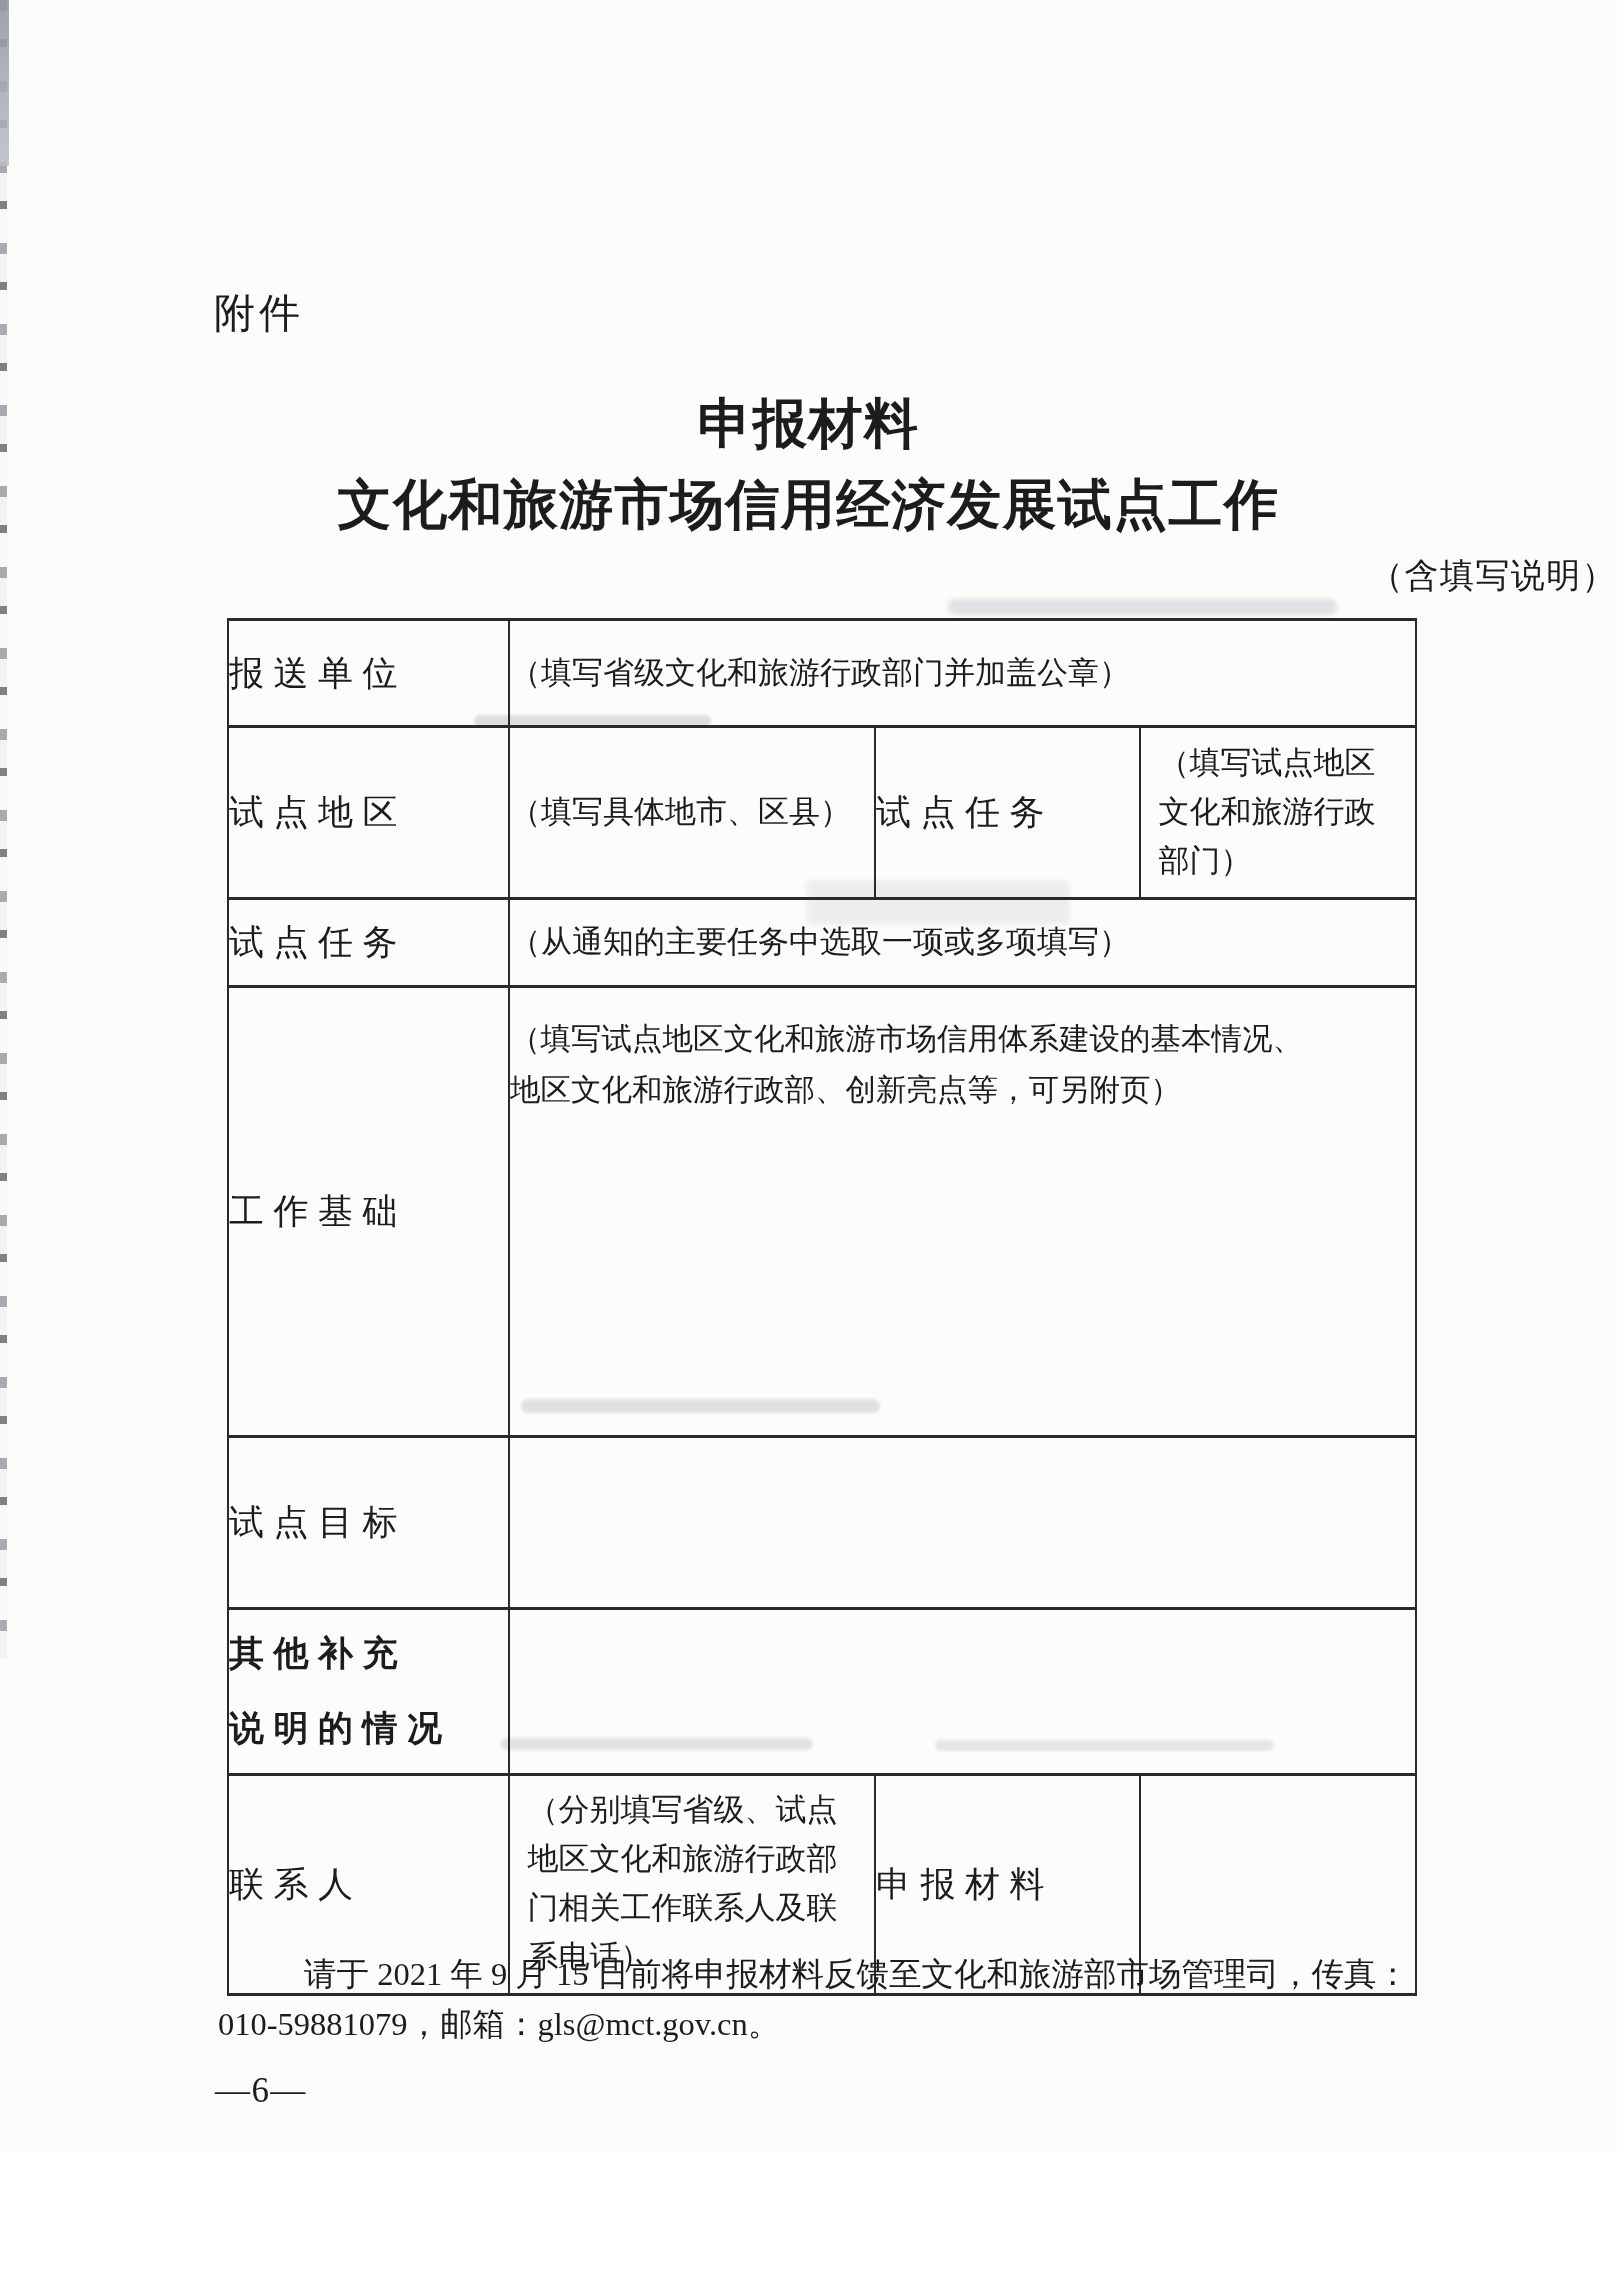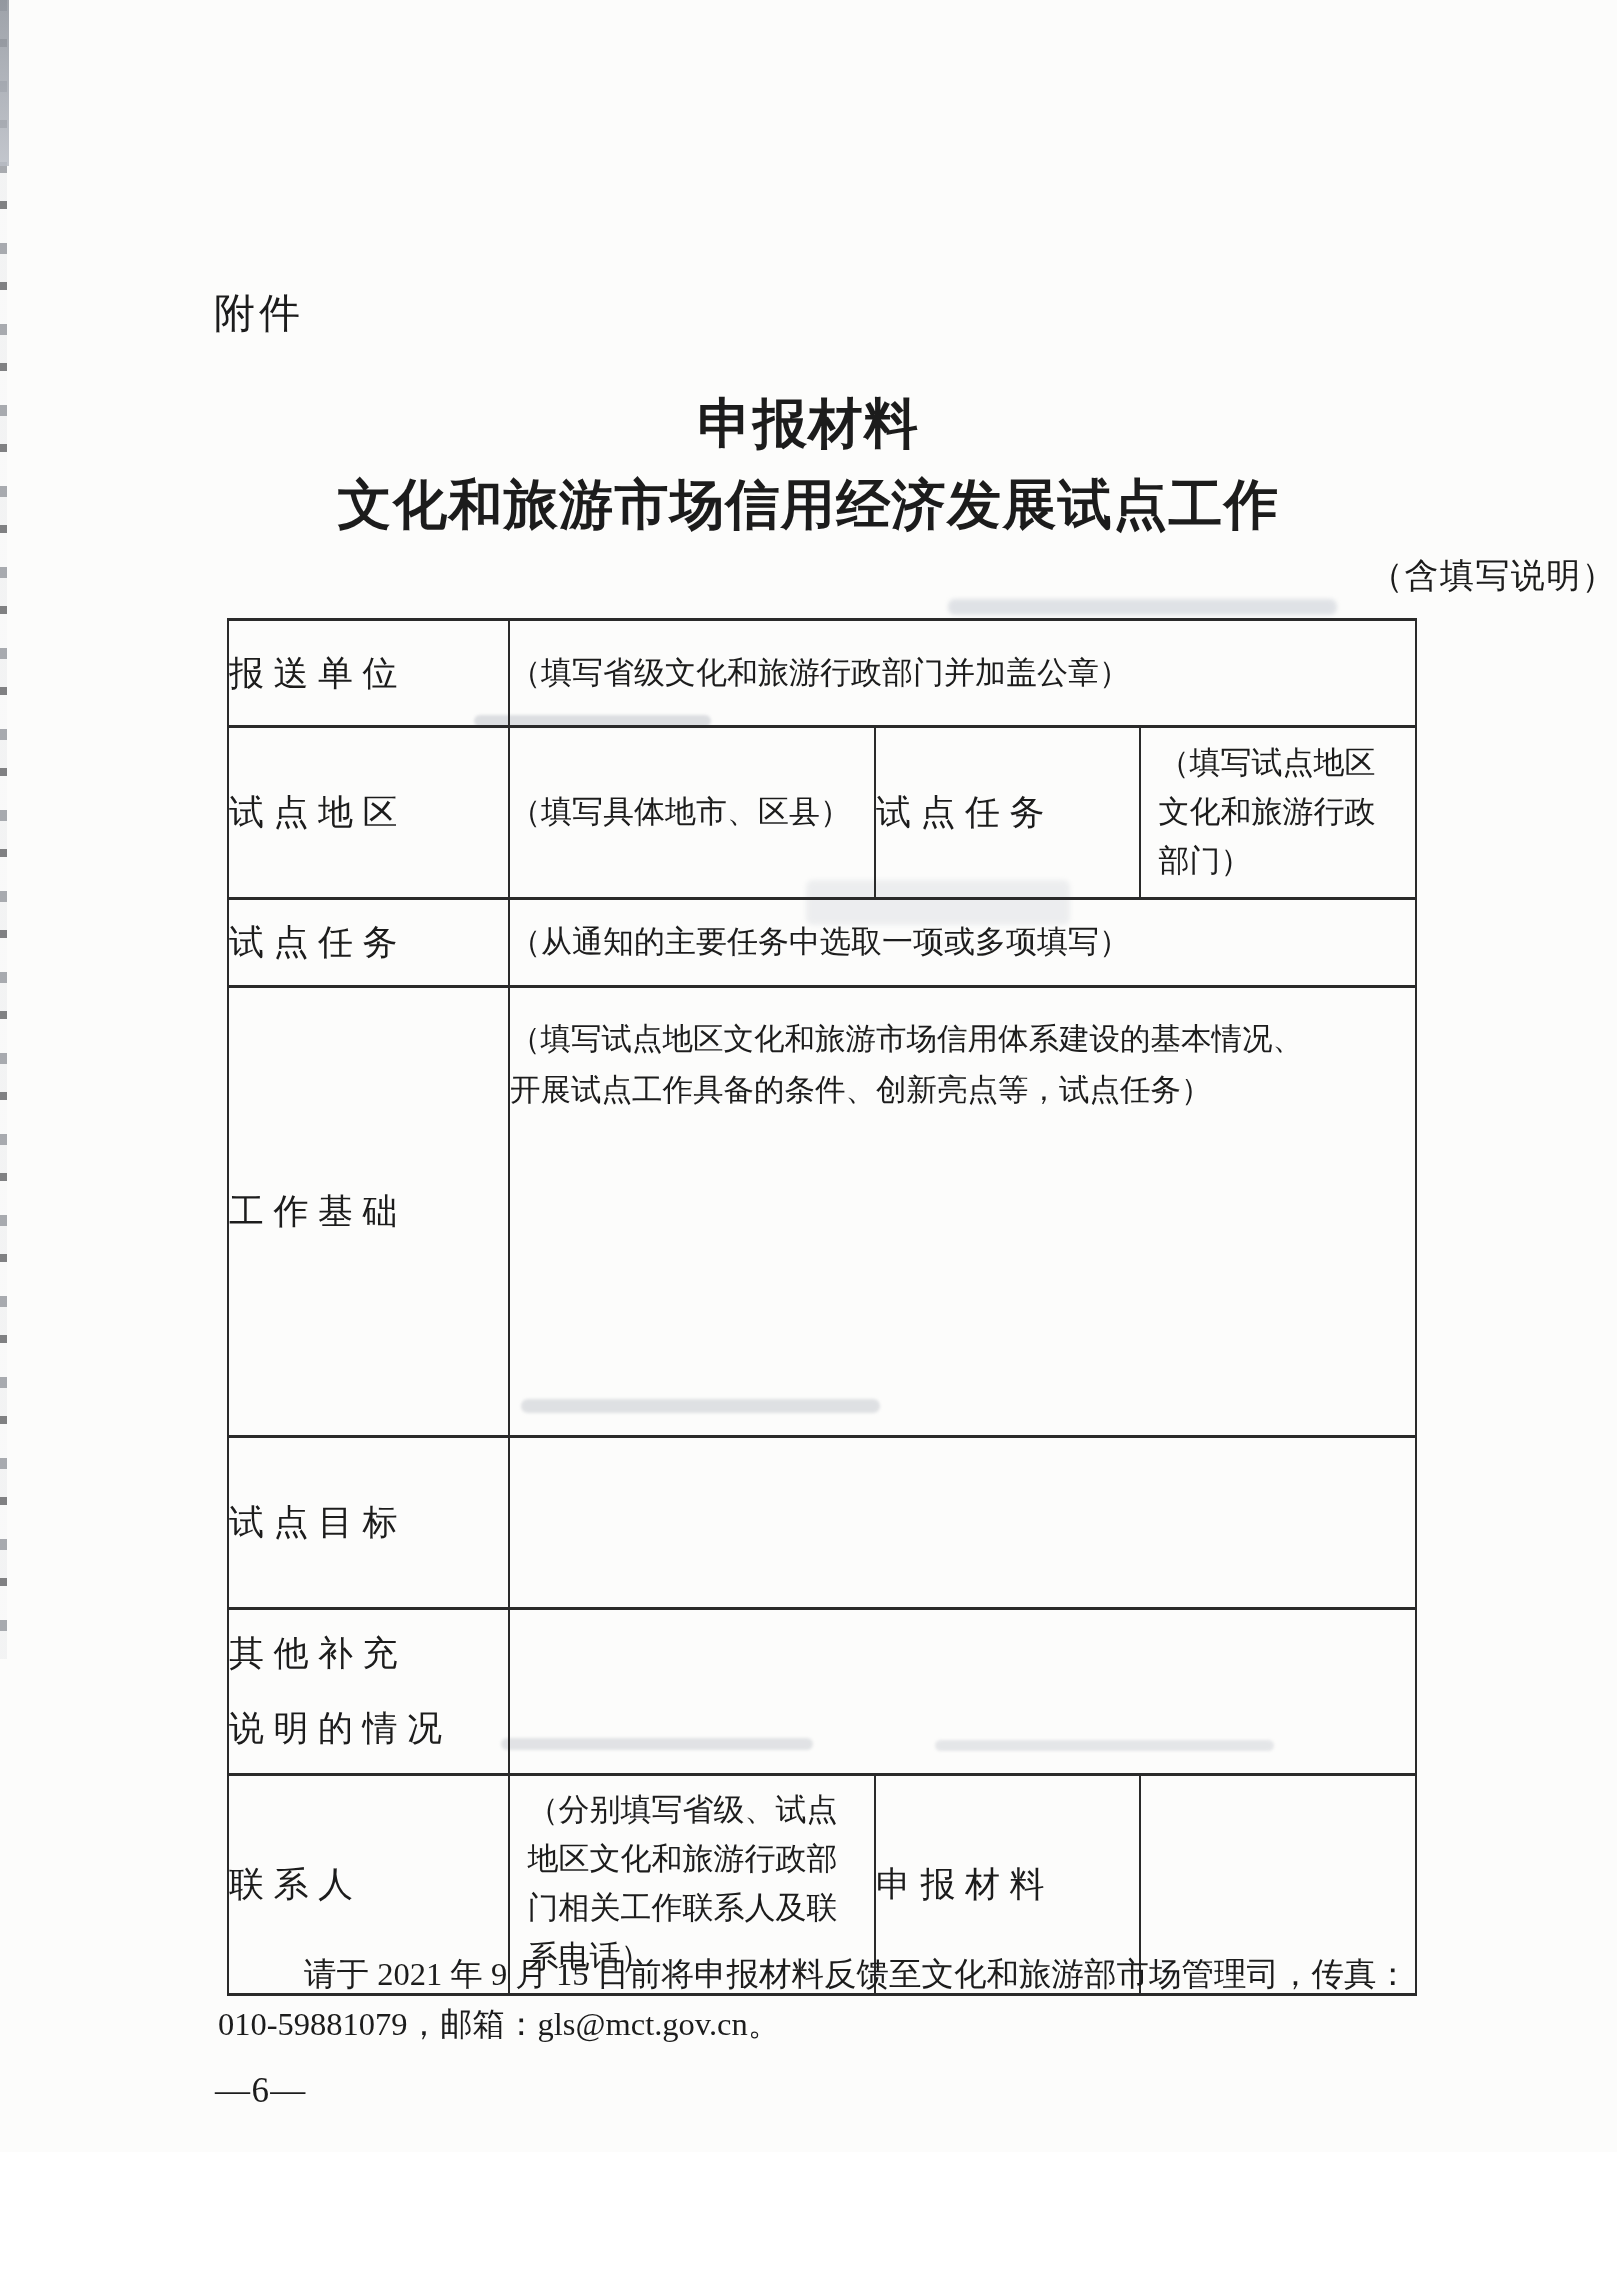--- a/index.html
+++ b/index.html
@@ -120,21 +120,21 @@
     border-bottom-width: 3.4px;
     padding: 0;
     vertical-align: middle;
     overflow: hidden;
   }
   td.lbl {
     font-size: 35px;
     letter-spacing: 9.5px;
     white-space: pre-line;
   }
-  td.lbl.two-line { line-height: 2.15; }
+  td.lbl.two-line { line-height: 2.15; font-weight: bold; }
   td.content {
     font-size: 31px;
     padding: 10.8px 34px;
     line-height: 1.6;
     white-space: pre-line;
     text-align: left;
   }
   td.content.top {
     vertical-align: top;
     padding-top: 26px;
@@ -207,21 +207,21 @@
 文化和旅游行政
 部门）</td>
     </tr>
     <tr style="height:88px">
       <td class="lbl">试点任务</td>
       <td class="content" colspan="3">（从通知的主要任务中选取一项或多项填写）</td>
     </tr>
     <tr style="height:450px">
       <td class="lbl">工作基础</td>
       <td class="content top" colspan="3">（填写试点地区文化和旅游市场信用体系建设的基本情况、
-开展试点工作具备的条件、创新亮点等，试点任务）</td>
+地区文化和旅游行政部、创新亮点等，可另附页）</td>
     </tr>
     <tr style="height:172px">
       <td class="lbl">试点目标</td>
       <td class="content" colspan="3"></td>
     </tr>
     <tr style="height:166px">
       <td class="lbl two-line">其他补充
 说明的情况</td>
       <td class="content" colspan="3"></td>
     </tr>

